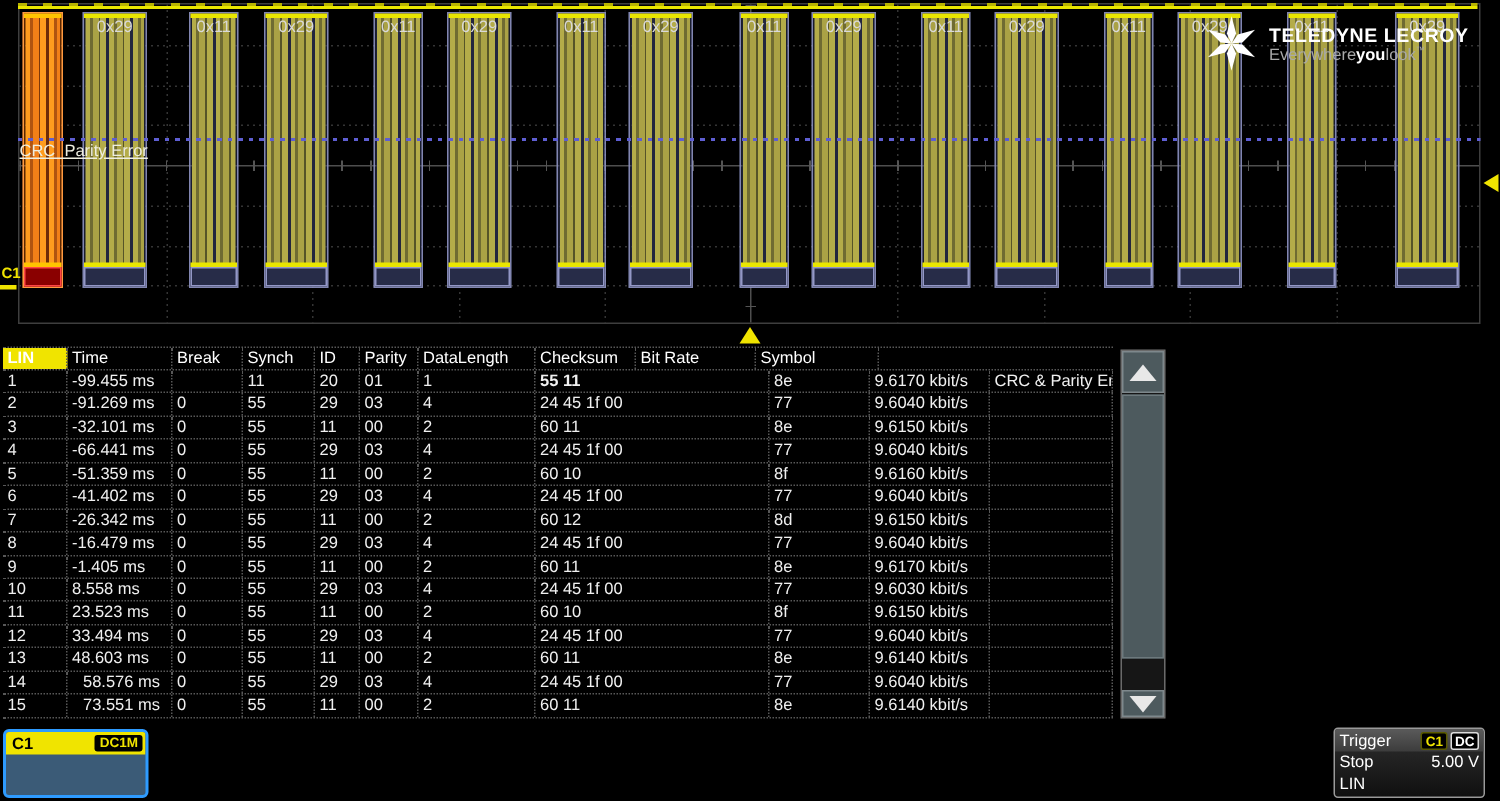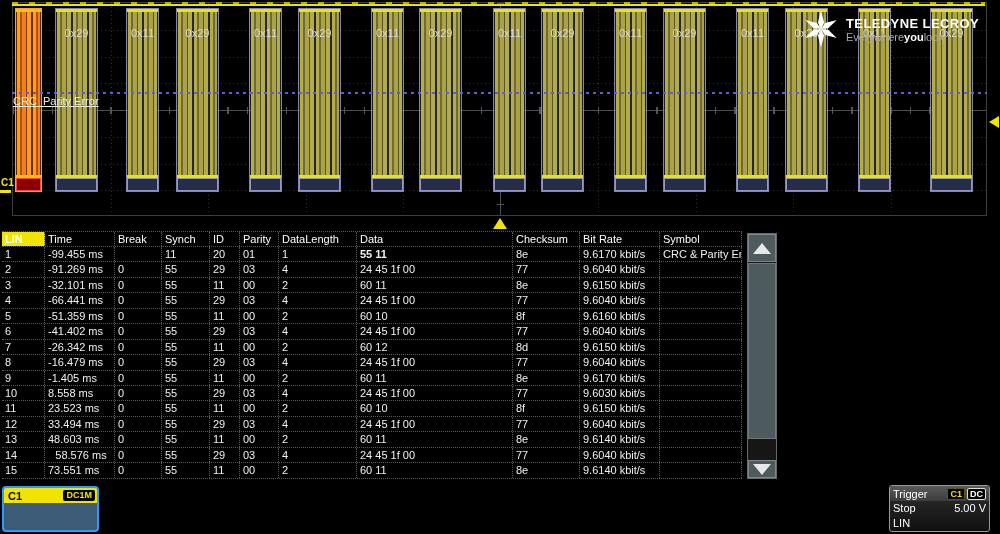--- a/index.html
+++ b/index.html
@@ -24,21 +24,21 @@
                 background:repeating-linear-gradient(90deg,#b8b400 0 6px,transparent 6px 17px); }
   #threshold-line { position:absolute; left:12px; top:92px; width:975px; height:2px;
                 background:repeating-linear-gradient(90deg,#5e5ed2 0 3px,transparent 3px 7px); }
 
   .burst { position:absolute; top:8px; height:184px; background:rgba(56,62,100,0.45); border:1px solid rgba(148,152,200,0.85); }
   .burst .stripes { position:absolute; left:1px; right:1px; top:2px; bottom:15px;
       background:repeating-linear-gradient(90deg,#b4ac49 0 3px,#6f6b32 3px 5px,#aaa245 5px 9px,#565428 9px 10px,#b4ac49 10px 14px,#23263e 14px 16px); }
   .burst .edge-top { position:absolute; left:0; right:0; top:0; height:3px; background:#e9e600; }
   .burst .edge-bot { position:absolute; left:0; right:0; bottom:13px; height:3px; background:#e9e600; }
   .burst .decode-band { position:absolute; left:0; right:0; bottom:0; height:13px; background:#272c48; border:1px solid #9397c6; }
-  .burst .frame-id { position:absolute; left:0; right:0; top:3px; text-align:center; font-size:11px; color:#d9d9d9; white-space:nowrap;margin-top:15px; }
+  .burst .frame-id { position:absolute; left:0; right:0; top:3px; text-align:center; font-size:11px; color:#d9d9d9; white-space:nowrap; }
   .burst.error { background:rgba(255,110,0,0.35); border-color:#ff9a40; }
   .burst.error .stripes { background:repeating-linear-gradient(90deg,#ff9c1e 0 3px,#b05410 3px 5px,#f28018 5px 9px,#7e380a 9px 10px,#ff9c1e 10px 14px,#6e2c08 14px 16px); }
   .burst.error .edge-top,.burst.error .edge-bot { background:#ffc400; }
   .burst.error .decode-band { background:#8a0000; border-color:#ff4545; }
 
   #error-label { position:absolute; left:13px; top:95px; font-size:11px; color:#eeeee0;
                  text-decoration:underline; white-space:pre; z-index:6; }
   #c1-marker { position:absolute; left:1px; top:177px; font-size:10px; font-weight:bold; color:#f0e400; z-index:6; }
   #c1-ground { position:absolute; left:0; top:190px; width:11px; height:3px; background:#f0e400; z-index:6; }
   #trig-time-marker { position:absolute; left:493px; top:218px; width:0; height:0;
@@ -261,21 +261,20 @@
 
   <div id="decode-table">
       <div class="trow header">
         <div class="tcell lin-tab" style="width: 43px;">LIN</div>
         <div class="tcell" style="width: 70px;">Time</div>
         <div class="tcell" style="width: 47px;">Break</div>
         <div class="tcell" style="width: 48px;">Synch</div>
         <div class="tcell" style="width: 30px;">ID</div>
         <div class="tcell" style="width: 39px;">Parity</div>
         <div class="tcell" style="width: 78px;">DataLength</div>
-        <div class="tcell" style="width: 156px;">Data</div>
         <div class="tcell" style="width: 67px;">Checksum</div>
         <div class="tcell" style="width: 80px;">Bit Rate</div>
         <div class="tcell" style="width: 82px;">Symbol</div>
       </div>
       <div class="trow">
         <div class="tcell" style="width: 43px;">1</div>
         <div class="tcell" style="width: 70px;">-99.455 ms</div>
         <div class="tcell" style="width: 47px;"></div>
         <div class="tcell" style="width: 48px;">11</div>
         <div class="tcell" style="width: 30px;">20</div>
@@ -450,21 +449,21 @@
         <div class="tcell" style="width: 30px;">29</div>
         <div class="tcell" style="width: 39px;">03</div>
         <div class="tcell" style="width: 78px;">4</div>
         <div class="tcell" style="width: 156px;">24 45 1f 00</div>
         <div class="tcell" style="width: 67px;">77</div>
         <div class="tcell" style="width: 80px;">9.6040 kbit/s</div>
         <div class="tcell" style="width: 82px;"></div>
       </div>
       <div class="trow">
         <div class="tcell" style="width: 43px;">15</div>
-        <div class="tcell" style="width: 70px;">73.551 ms</div>
+        <div class="tcell" style="width: 70px; text-align: center;">73.551 ms</div>
         <div class="tcell" style="width: 47px;">0</div>
         <div class="tcell" style="width: 48px;">55</div>
         <div class="tcell" style="width: 30px;">11</div>
         <div class="tcell" style="width: 39px;">00</div>
         <div class="tcell" style="width: 78px;">2</div>
         <div class="tcell" style="width: 156px;">60 11</div>
         <div class="tcell" style="width: 67px;">8e</div>
         <div class="tcell" style="width: 80px;">9.6140 kbit/s</div>
         <div class="tcell" style="width: 82px;"></div>
       </div>

